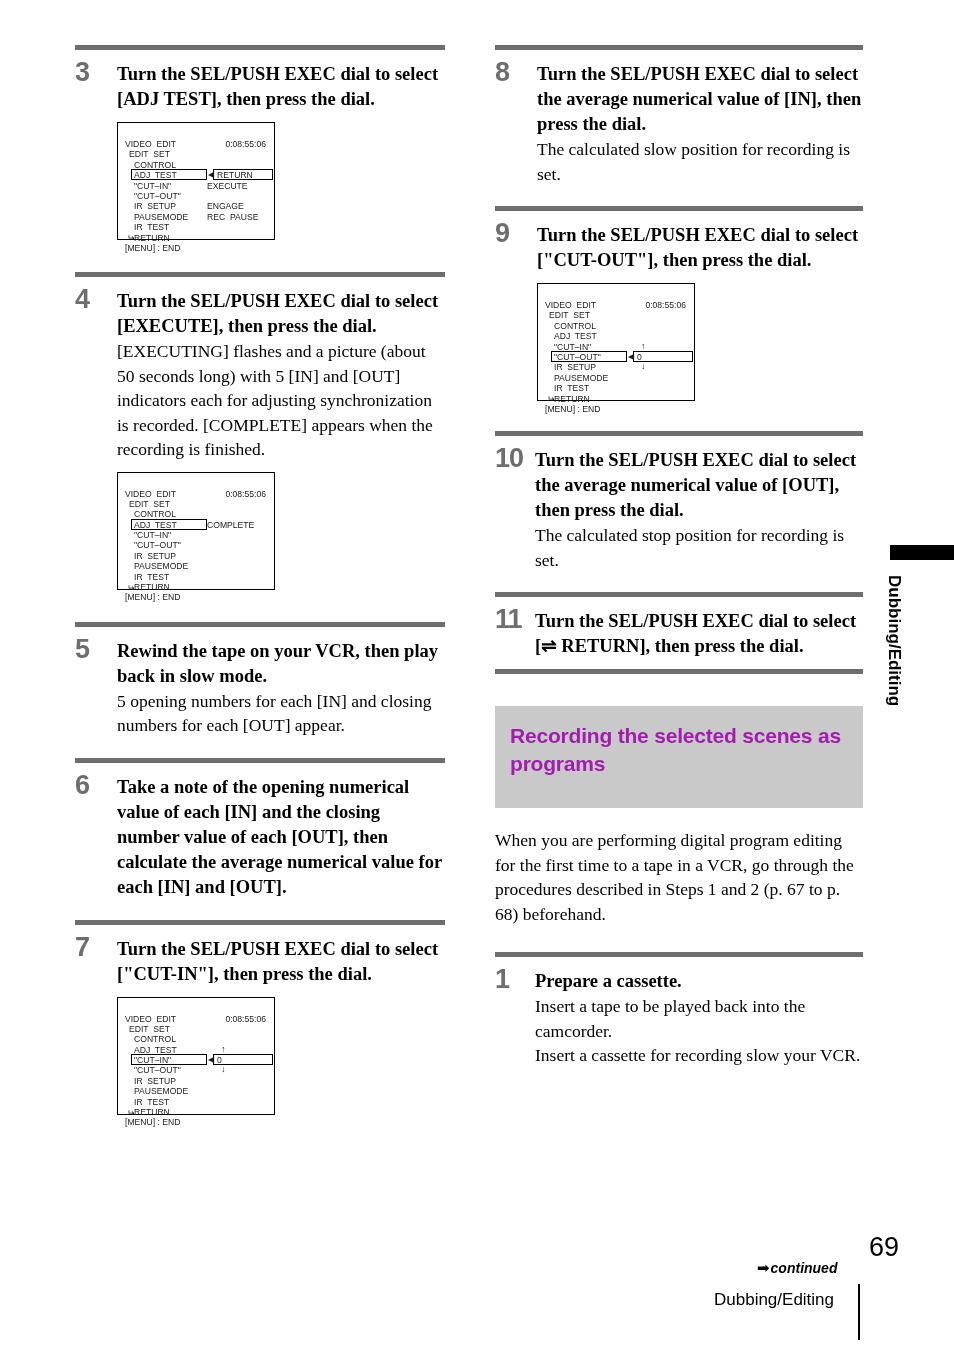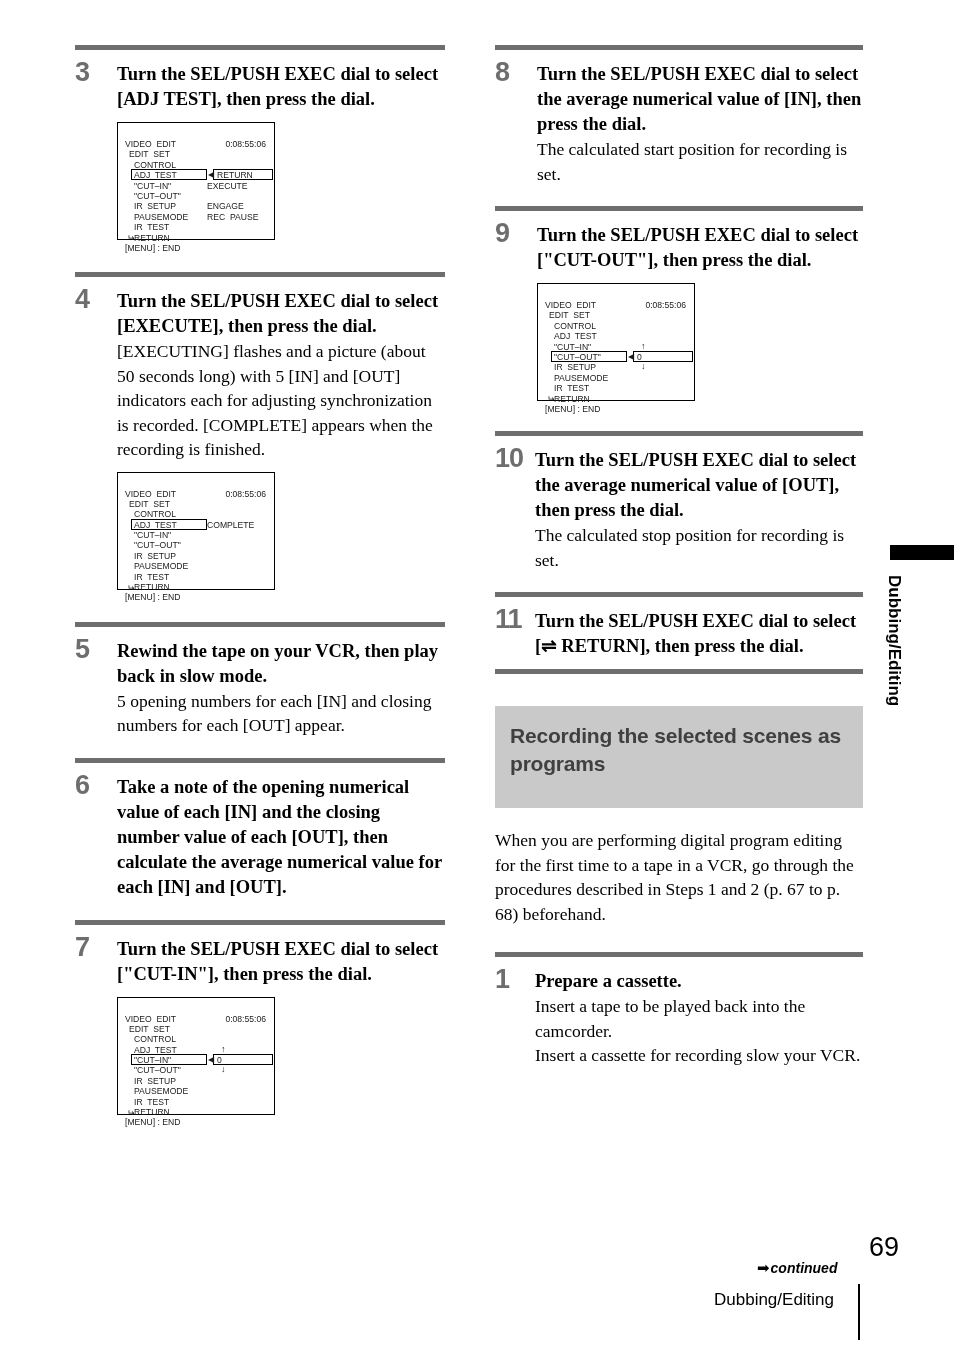--- a/index.html
+++ b/index.html
@@ -169,21 +169,21 @@
     padding: 16px 15px 30px 15px;
     box-sizing: border-box;
     width: 368px;
   }
   .section-head h2 {
     margin: 0;
     font-family: "Liberation Sans", sans-serif;
     font-weight: bold;
     font-size: 21px;
     line-height: 28px;
-    color: #404040;
+    color: #a21caf;
     letter-spacing: -0.2px;
   }
 
   
   .side-tab-bar {
     position: absolute;
     left: 890px;
     top: 545px;
     width: 64px;
     height: 15px;
@@ -344,21 +344,21 @@
 
 </div>
 
 <div class="col col-right" style="top:45px;">
 
   <div class="rule"></div>
   <div class="step">
     <div class="step-num">8</div>
     <div class="step-body">
       <p class="step-title">Turn the SEL/PUSH EXEC dial to select the average numerical value of [IN], then press the dial.</p>
-      <p class="step-text">The calculated start position for recording is set.</p>
+      <p class="step-text">The calculated slow position for recording is set.</p>
     </div>
   </div>
 
   <div style="height:20px"></div>
 
   <div class="rule"></div>
   <div class="step">
     <div class="step-num">9</div>
     <div class="step-body">
       <p class="step-title">Turn the SEL/PUSH EXEC dial to select ["CUT-OUT"], then press the dial.</p>

